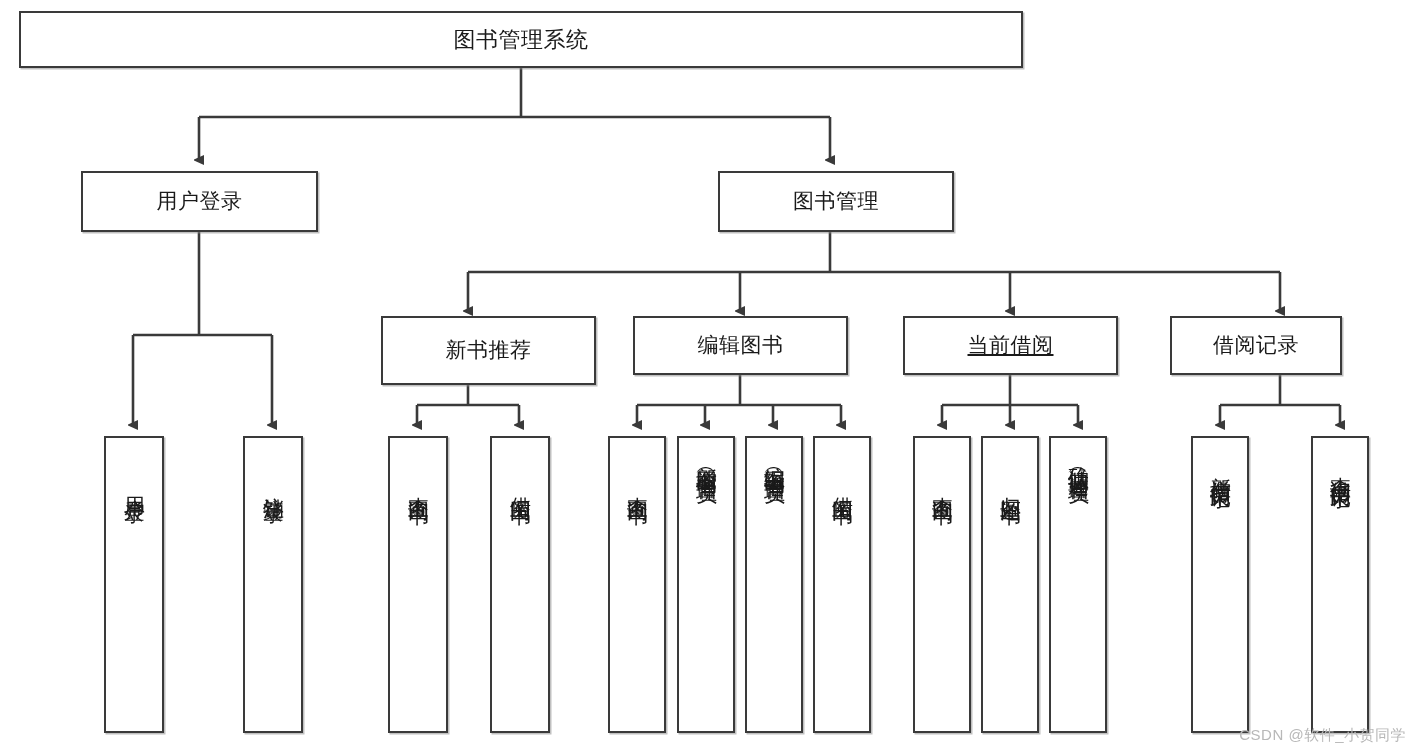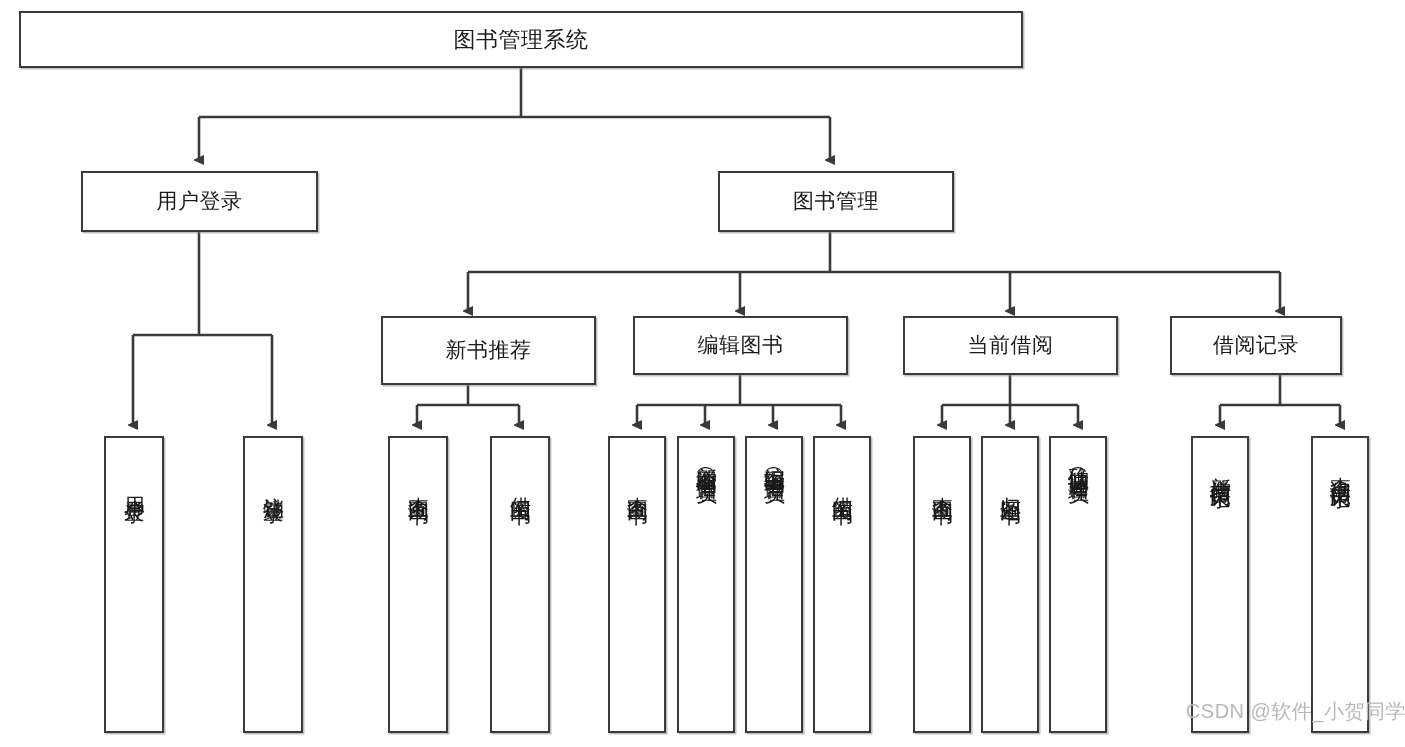--- a/index.html
+++ b/index.html
@@ -56,22 +56,22 @@
     font-size: 21px;
     letter-spacing: 2.5px;
     white-space: nowrap;
   }
   .node.root .label {
     font-size: 22px;
   }
   #watermark {
     position: absolute;
     right: 12px;
-    bottom: 22px;
-    font-size: 20px;
+    bottom: 2px;
+    font-size: 15px;
     color: #b8b8b8;
     letter-spacing: 0.5px;
     user-select: none;
     white-space: nowrap;
   }
 </style>
 </head>
 <body>
 
 <div id="canvas">
@@ -136,21 +136,21 @@
   <div class="node horiz" style="left:712px; top:171px; width:236px; height:61px;margin-left:6px;">
     <span class="label">图书管理</span>
   </div>
 
   <div class="node horiz" style="left:381px; top:316px; width:215px; height:69px;justify-content:center;">
     <span class="label">新书推荐</span>
   </div>
   <div class="node horiz" style="left:633px; top:316px; width:215px; height:59px;">
     <span class="label">编辑图书</span>
   </div>
-  <div class="node horiz" style="left:903px; top:316px; width:215px; height:59px;">
+  <div class="node horiz" style="left:903px; top:316px; width:215px; height:59px;text-decoration:underline;">
     <span class="label">当前借阅</span>
   </div>
   <div class="node horiz" style="left:1170px; top:316px; width:172px; height:59px;">
     <span class="label">借阅记录</span>
   </div>
 
   <div class="node vert" style="left:104px; top:436px; width:60px; height:297px;">
     <span class="label">用户登录</span>
   </div>
   <div class="node vert" style="left:243px; top:436px; width:60px; height:297px;">

